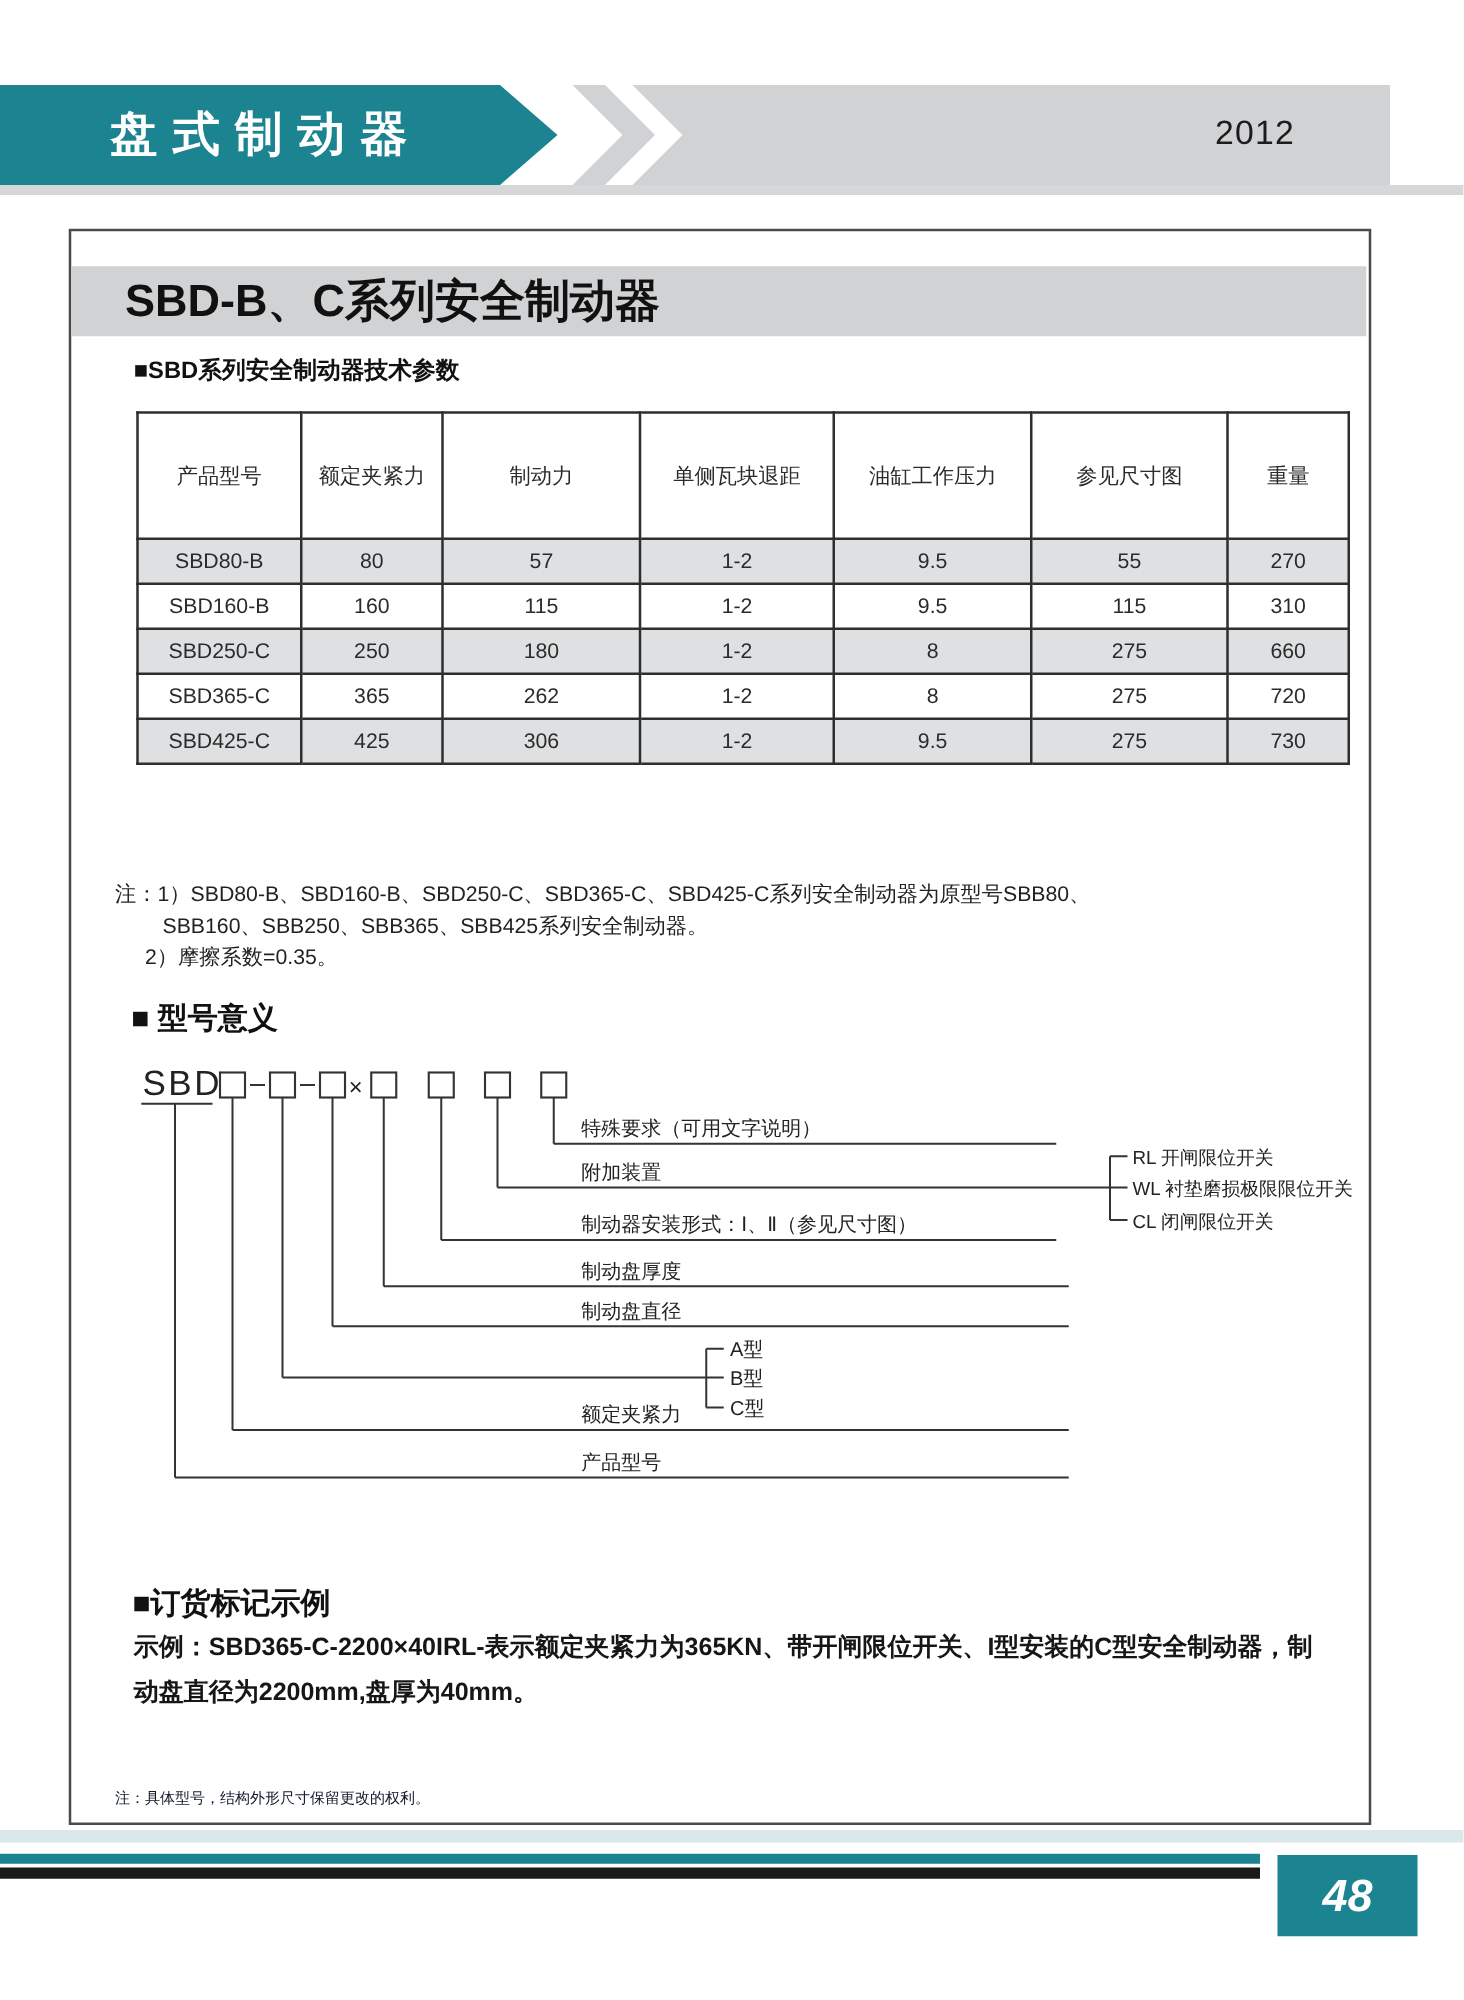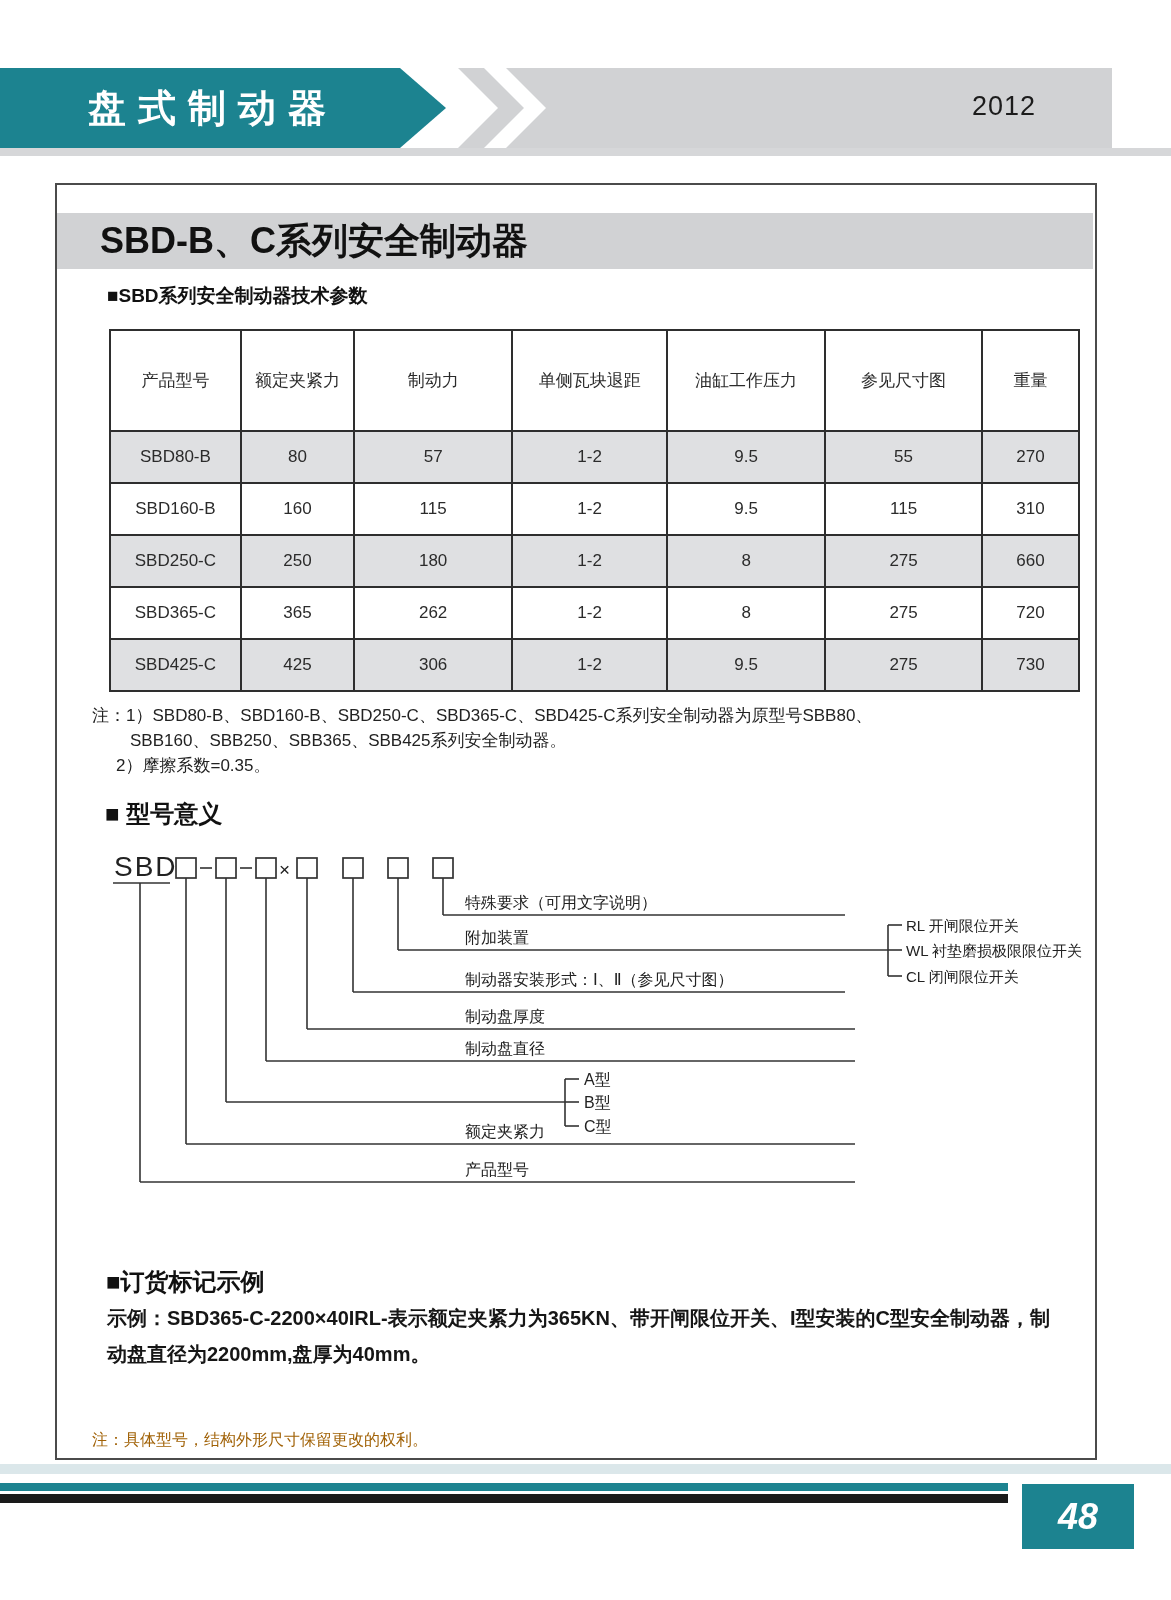--- a/index.html
+++ b/index.html
@@ -27,42 +27,42 @@
   .title-strip{left:57px;top:213px;width:1036px;height:56px;background:var(--strip);}
   .title-text{left:100px;top:213px;height:56px;line-height:56px;font-size:36px;font-weight:bold;color:#111;}
 
   .spec-heading{left:107px;top:283px;font-size:19px;font-weight:bold;color:#111;}
 
   
   table.spec{position:absolute;left:109px;top:329px;width:971px;border-collapse:collapse;table-layout:fixed;}
   table.spec th,table.spec td{border:2px solid #2e2e2e;text-align:center;vertical-align:middle;
     font-size:17px;font-weight:normal;color:#2b2b2b;padding:0;}
   table.spec thead tr{height:101px;background:#ffffff;}
-  table.spec tbody tr{height:52px;}
+  table.spec tbody tr{height:36px;}
   table.spec tbody tr.g{background:var(--rowgray);}
   table.spec tbody tr.w{background:#ffffff;}
 
   .note{font-size:17px;color:#222;line-height:25px;}
   .n1{left:92px;top:703px;}
   .n2{left:130px;top:728px;text-align:right;}
   .n3{left:116px;top:753px;}
 
   .sec-heading{font-size:24px;font-weight:bold;color:#111;}
   .mh{left:105px;top:798px;}
   .oh{left:106px;top:1266px;}
 
   .diagram{left:100px;top:843px;}
   .diagram text{fill:#222;}
   .diagram .ln{stroke:#333;stroke-width:1.6;fill:none;}
   .diagram .bx{stroke:#333;stroke-width:1.7;fill:none;}
   .diagram .lbl{font-size:16px;}
   .diagram .sw{font-size:15px;}
 
   .example{left:107px;top:1300px;width:985px;font-size:20px;color:#161616;line-height:36px;font-weight:bold;}
-  .bottom-note{left:92px;top:1430px;font-size:16px;color:#a16207;}
+  .bottom-note{left:92px;top:1430px;font-size:12px;color:#0f172a;}
 
   
   .light-band{left:0;top:1464px;width:1171px;height:10px;background:#dbe7ea;}
   .f-teal{left:0;top:1483px;width:1008px;height:8px;background:var(--teal);}
   .f-black{left:0;top:1494px;width:1008px;height:9px;background:#1a1a1a;}
   .pagebox{left:1022px;top:1484px;width:112px;height:65px;background:var(--teal);
     text-align:center;line-height:65px;font-size:36px;font-weight:bold;color:#fff;font-style:italic;}
 </style>
 </head>
 <body>

